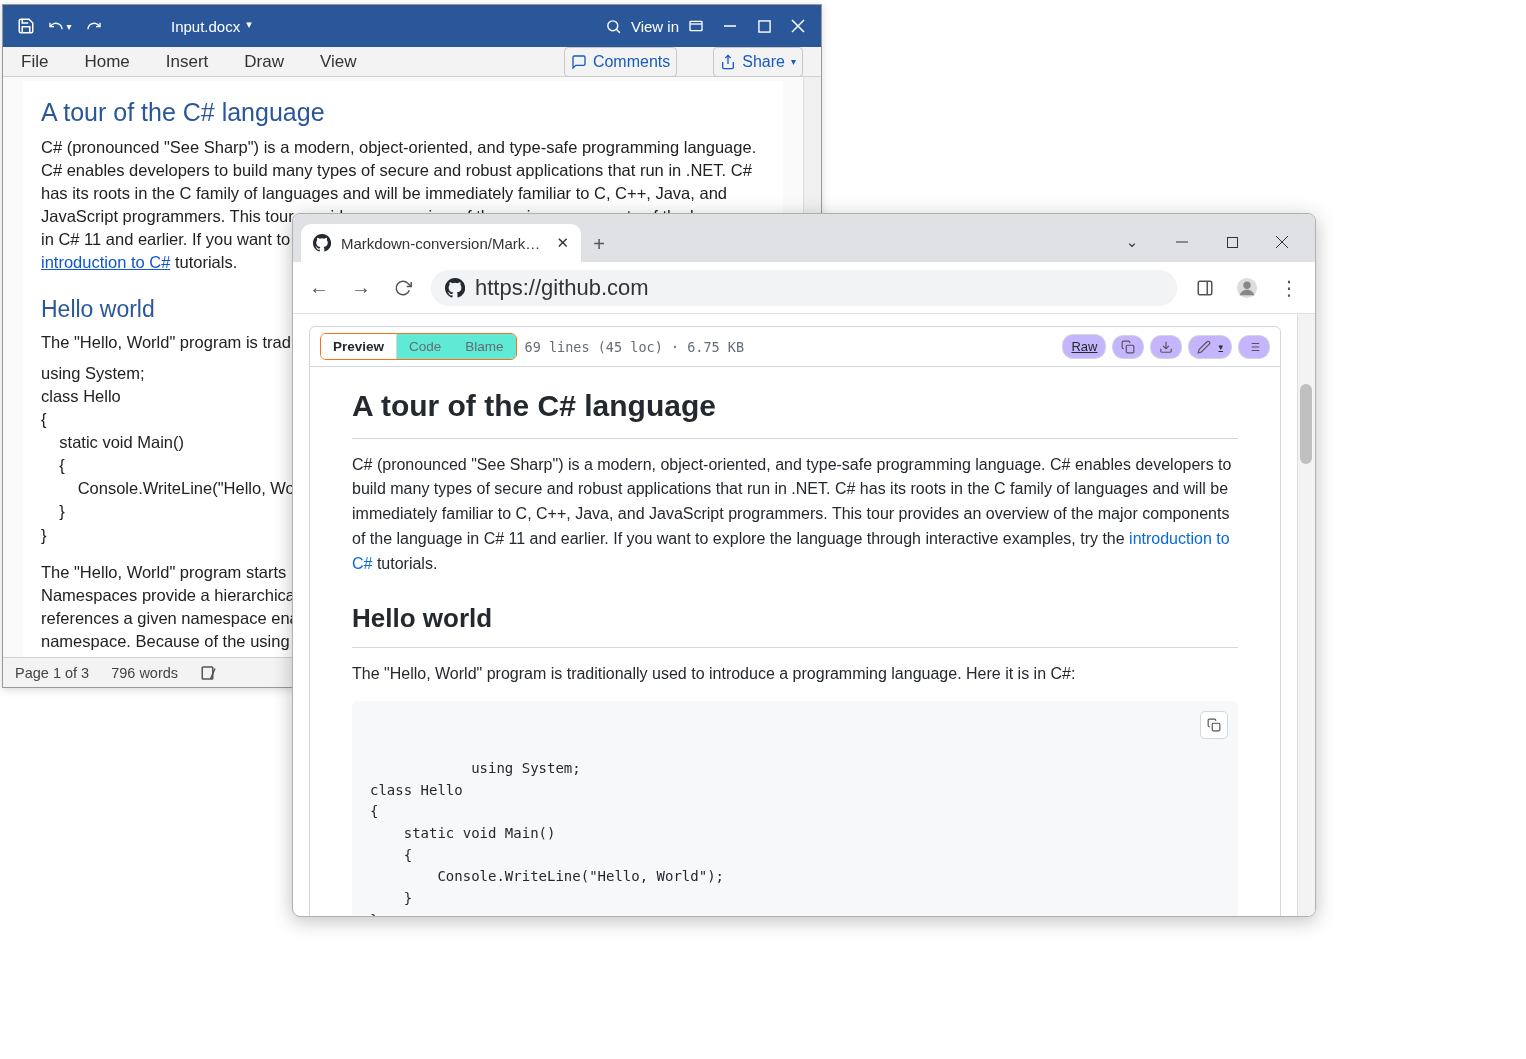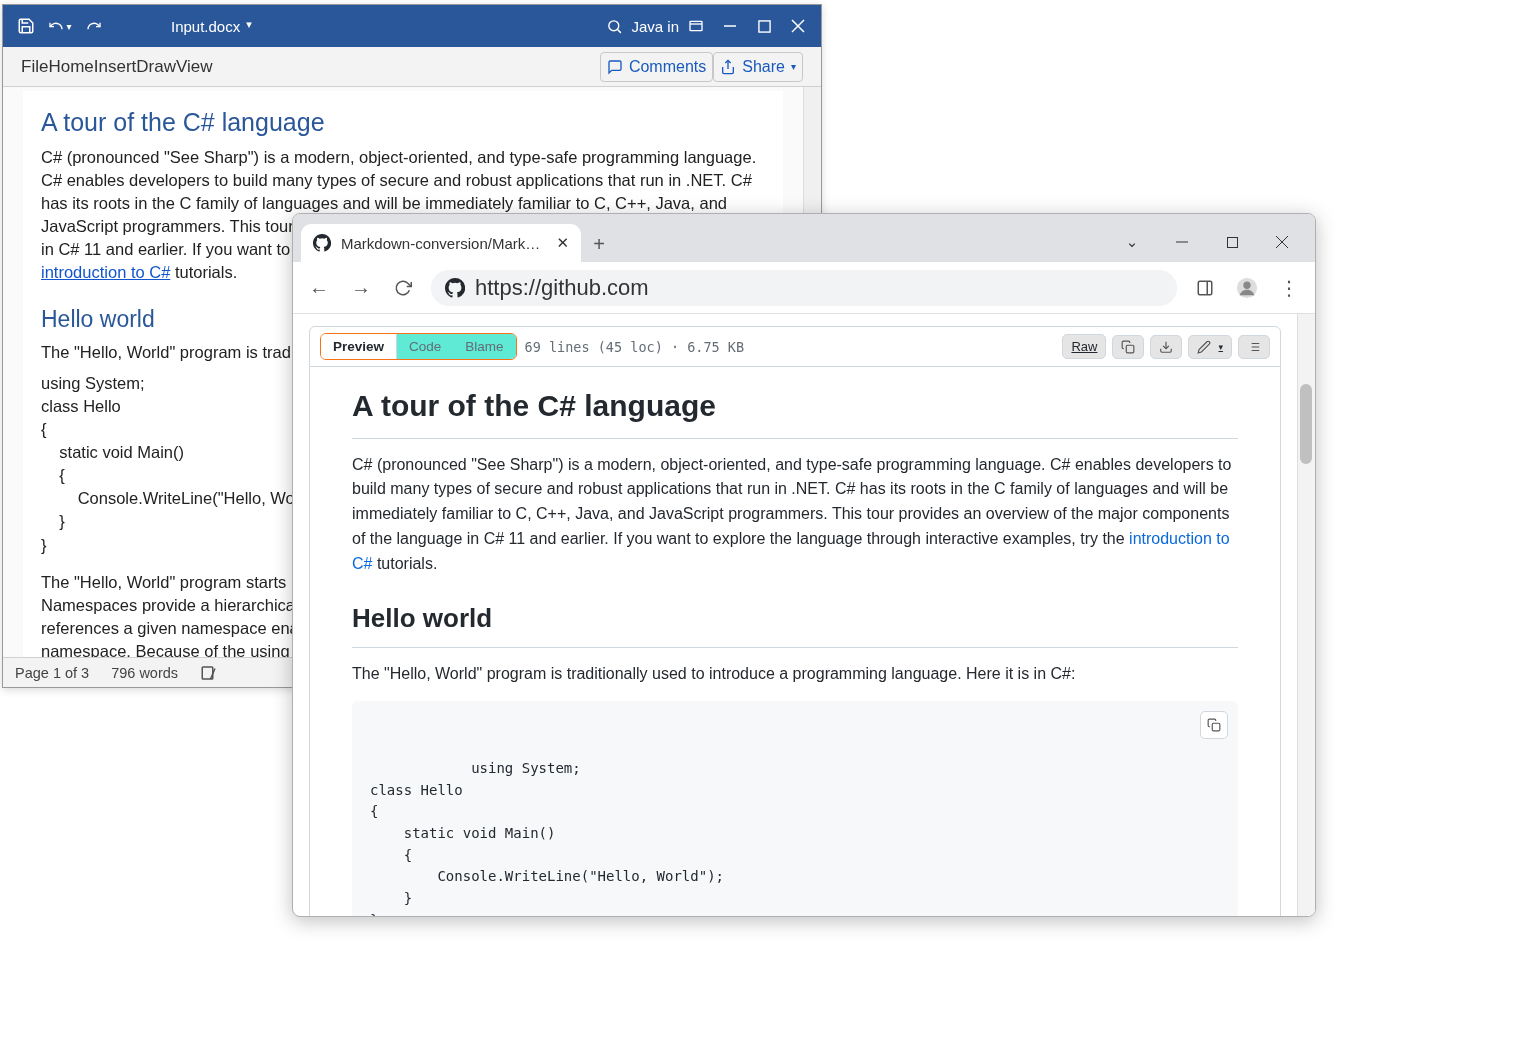--- a/index.html
+++ b/index.html
@@ -4,21 +4,21 @@
 <style>
 * { box-sizing: border-box; margin: 0; padding: 0; }
 body { font-family: "Segoe UI", Arial, sans-serif; background: #fff; width: 1526px; height: 1059px; position: relative; overflow: hidden; }
 
 
 .word-window { position: absolute; left: 2px; top: 4px; width: 820px; height: 684px; border: 1px solid #999; background: #fff; display: flex; flex-direction: column; box-shadow: 0 2px 8px rgba(0,0,0,0.15); }
 .word-titlebar { background: #2a579a; height: 42px; display: flex; align-items: center; color: #fff; font-size: 15px; padding: 0 6px; }
 .word-titlebar .tb-btn { width: 34px; height: 32px; display: flex; align-items: center; justify-content: center; cursor: pointer; }
 .word-titlebar .spacer { flex: 1; }
 .word-titlebar .filename { display: flex; align-items: flex-start; gap: 6px; margin-left: 60px; }
-.word-ribbon { background: #f3f3f3; height: 40px; display: flex; align-items: center; border-bottom: 1px solid #d0d0d0; padding: 0 18px; font-size: 17px; color: #333; }
+.word-ribbon { background: #f3f3f3; height: 30px; display: flex; align-items: center; border-bottom: 1px solid #d0d0d0; padding: 0 18px; gap: 36px; font-size: 17px; color: #333; }
 .word-ribbon .rspacer { flex: 1; }
 .word-ribbon .ribbon-btn { border: 1px solid #c8c8c8; padding: 5px 6px; border-radius: 4px; color: #185abd; display: flex; align-items: center; gap: 6px; font-size: 16px; }
 .word-doc { flex: 1; background: #fafafa; overflow: hidden; display: flex; }
 .word-page { background: #fff; margin: 4px auto 0 auto; width: 760px; padding: 14px 18px; font-size: 16.5px; color: #222; line-height: 1.4; }
 .word-page h1 { color: #2a579a; font-weight: 400; font-size: 25px; margin-bottom: 6px; }
 .word-page h2 { color: #2a579a; font-weight: 400; font-size: 23px; margin: 18px 0 6px 0; }
 .word-page a { color: #1155cc; text-decoration: underline; }
 .word-page pre { font-family: "Segoe UI", Arial, sans-serif; font-size: 16.5px; margin: 8px 0 14px 0; white-space: pre; }
 .word-scroll { width: 18px; background: #f0f0f0; border-left: 1px solid #ddd; position: relative; }
 .word-status { height: 30px; background: #f3f3f3; border-top: 1px solid #d0d0d0; display: flex; align-items: center; gap: 22px; padding: 0 12px; font-size: 14.5px; color: #444; }
@@ -37,21 +37,21 @@
 .gh-main { flex: 1; padding: 8px 12px; overflow: hidden; }
 .gh-scroll { width: 18px; background: #f3f3f3; border-left: 1px solid #ddd; position: relative; }
 .gh-scroll-thumb { position: absolute; left: 2px; top: 70px; width: 12px; height: 80px; background: #c0c0c0; border-radius: 6px; }
 .gh-border { border: 1px solid #d0d7de; border-radius: 6px; margin: 4px; overflow: hidden; }
 .gh-filebar { display: flex; align-items: center; padding: 6px 10px; gap: 8px; border-bottom: 1px solid #d0d7de; font-size: 13.5px; color: #656d76; }
 .gh-segbtn { display: flex; border: 1px solid #f97316; border-radius: 6px; overflow: hidden; }
 .gh-segbtn span { padding: 5px 12px; }
 .gh-segbtn .active { background: #fff; font-weight: 600; color: #24292f; border-right: 1px solid #d0d7de; }
 .gh-segbtn .inactive { background: #5eead4; }
 .gh-right-tools { margin-left: auto; display: flex; gap: 6px; align-items: center; }
-.gh-btn { border: 1px solid #d0d7de; border-radius: 5px; padding: 4px 8px; background: #e5e5e5; font-size: 13px; color: #24292f; display: flex; align-items: center; gap: 4px; text-decoration: underline; }
+.gh-btn { border: 1px solid #d0d7de; border-radius: 11px; padding: 4px 8px; background: #c4b5fd; font-size: 13px; color: #24292f; display: flex; align-items: center; gap: 4px; text-decoration: underline; }
 .gh-article { padding: 16px 42px; font-size: 16px; color: #24292f; line-height: 1.55; }
 .gh-article h1 { font-size: 30px; font-weight: 600; border-bottom: 1px solid #d0d7de; padding-bottom: 8px; margin-bottom: 14px; }
 .gh-article h2 { font-size: 26px; font-weight: 600; border-bottom: 1px solid #d0d7de; padding-bottom: 8px; margin: 22px 0 14px 0; }
 .gh-article a { color: #0969da; text-decoration: none; }
 .gh-codeblock { background: #f6f8fa; border-radius: 6px; padding: 14px 18px; font-family: Consolas, monospace; font-size: 14px; white-space: pre; margin: 14px 0; position: relative; color: #24292f; }
 .gh-copy { position: absolute; right: 10px; top: 10px; border: 1px solid #d0d7de; border-radius: 5px; width: 28px; height: 28px; display: flex; align-items: center; justify-content: center; background: #fff; }
 svg { display: block; }
 .muted { color: #888; }
 </style>
 </head>
@@ -83,21 +83,21 @@
         <span>Input.docx</span>
         <span style="font-size:11px">▾</span>
       </div>
     <div class="spacer"></div>
     <div class="tb-btn">
         <svg width="17" height="17" viewBox="0 0 24 24" fill="none" stroke="#fff" stroke-width="2">
           <circle cx="11" cy="11" r="7"></circle>
           <line x1="21" y1="21" x2="16" y2="16"></line>
         </svg>
       </div>
-    <div class="signin"><span>Java in</span></div>
+    <div class="signin"><span>View in</span></div>
     <div class="tb-btn">
         <svg width="16" height="16" viewBox="0 0 24 24" fill="none" stroke="#fff" stroke-width="2">
           <rect x="3" y="5" width="18" height="14" rx="1"></rect>
           <line x1="3" y1="9" x2="21" y2="9"></line>
         </svg>
       </div>
     <div class="tb-btn">
         <svg width="14" height="14" viewBox="0 0 14 14" stroke="#fff" stroke-width="1.5">
           <line x1="1" y1="7" x2="13" y2="7"></line>
         </svg>

